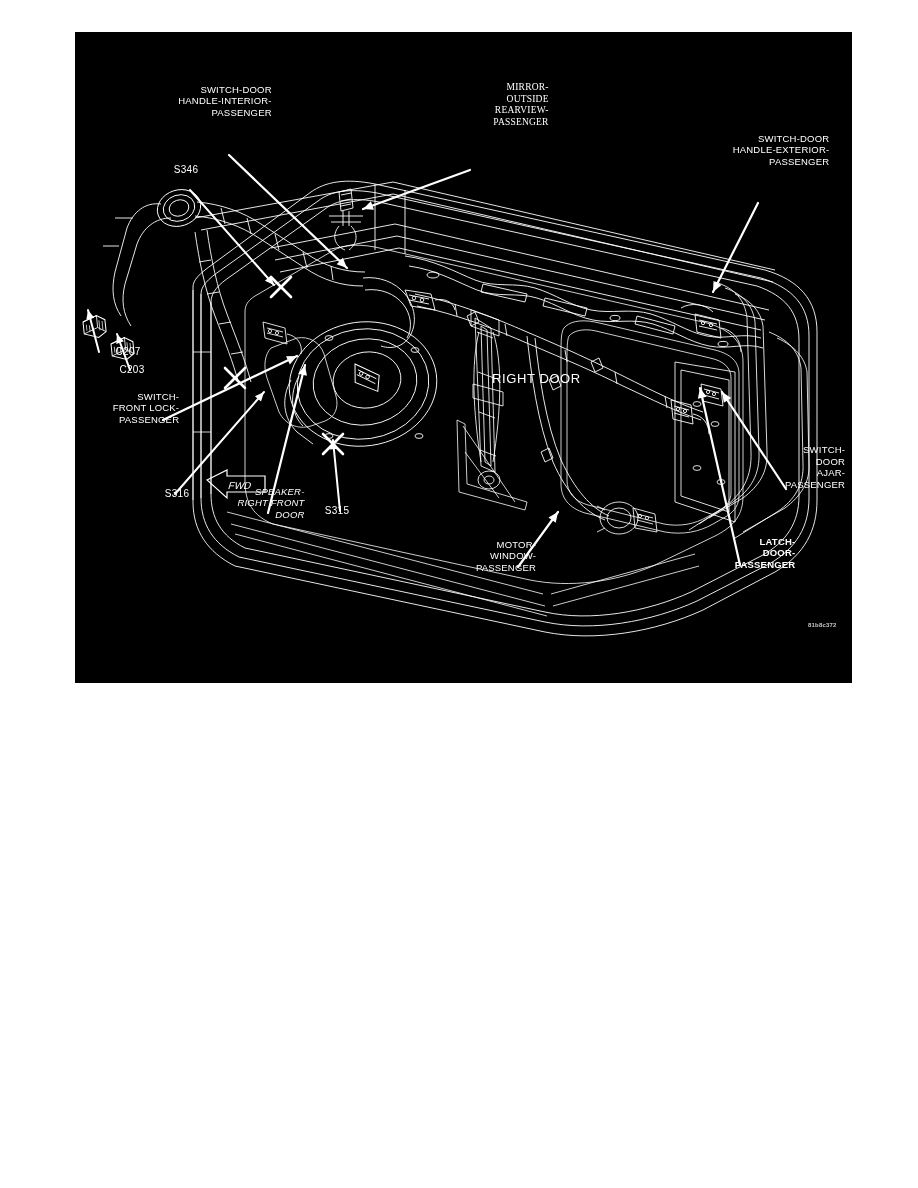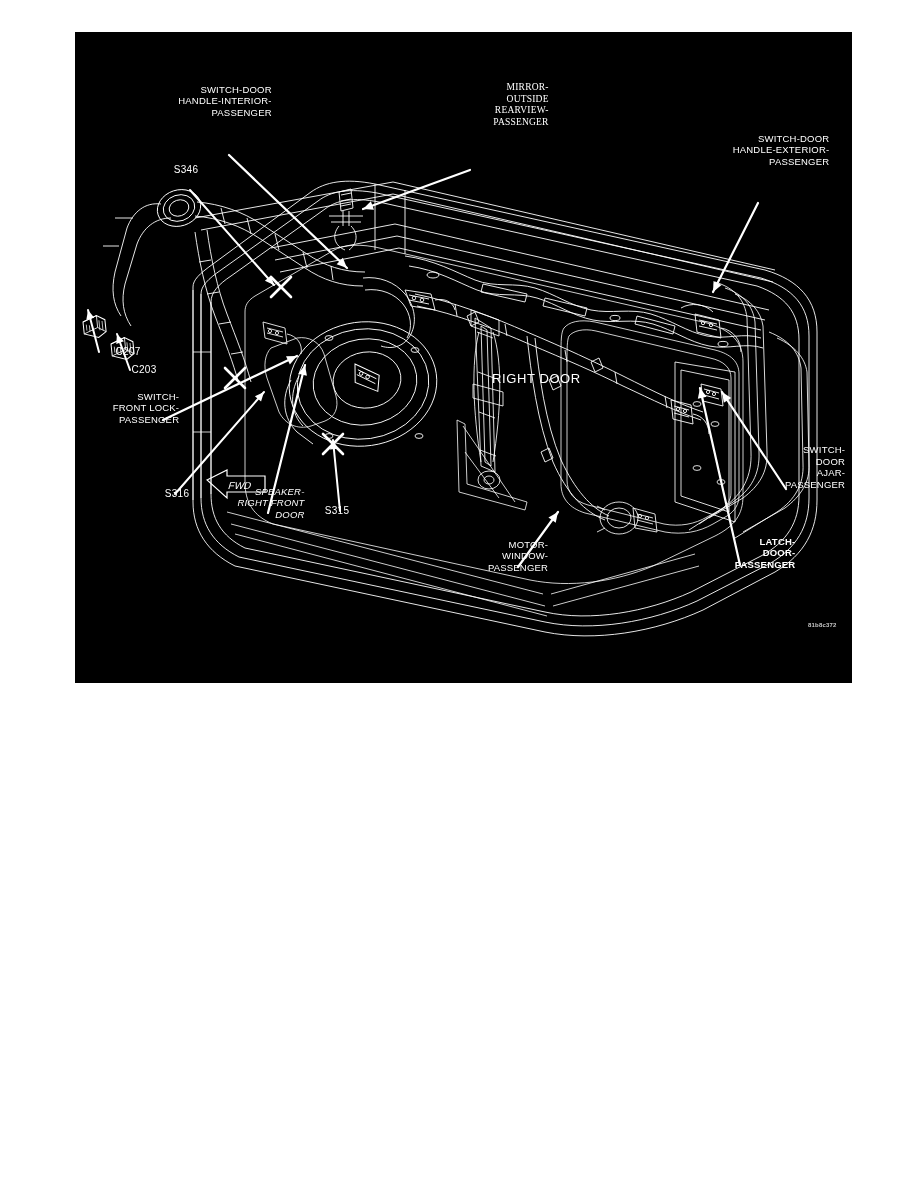--- a/index.html
+++ b/index.html
@@ -369,28 +369,28 @@
           <polygon points="258,408 262.95381501956297,416.68675524876534 254.8379548407887,417.4869104776586"></polygon>
         </g>
     </svg>
 
     <div id="callout-labels">
         <div class="label" style="left: 150px; top: 51.5px; transform: translateX(-50%);"><div>SWITCH-DOOR</div><div>HANDLE-INTERIOR-</div><div>PASSENGER</div></div>
         <div class="label" style="left: 446px; top: 50px; transform: translateX(-50%); font-family: Liberation Serif, serif;"><div>MIRROR-</div><div>OUTSIDE</div><div>REARVIEW-</div><div>PASSENGER</div></div>
         <div class="label" style="left: 706px; top: 100.5px; transform: translateX(-50%);"><div>SWITCH-DOOR</div><div>HANDLE-EXTERIOR-</div><div>PASSENGER</div></div>
         <div class="label" style="left: 71px; top: 358.5px; transform: translateX(-50%);"><div>SWITCH-</div><div>FRONT LOCK-</div><div>PASSENGER</div></div>
         <div class="label" style="left: 196px; top: 453.5px; transform: translateX(-50%); font-style: italic;"><div>SPEAKER-</div><div>RIGHT FRONT</div><div>DOOR</div></div>
-        <div class="label" style="left: 431px; top: 506.5px; transform: translateX(-50%); margin-left: 12px;"><div>MOTOR-</div><div>WINDOW-</div><div>PASSENGER</div></div>
+        <div class="label" style="left: 431px; top: 506.5px; transform: translateX(-50%);"><div>MOTOR-</div><div>WINDOW-</div><div>PASSENGER</div></div>
         <div class="label" style="left: 740px; top: 412px; transform: translateX(-50%);"><div>SWITCH-</div><div>DOOR</div><div class="dim">AJAR-</div><div>PASSENGER</div></div>
         <div class="label" style="left: 690px; top: 503.5px; transform: translateX(-50%); font-weight: bold;"><div>LATCH-</div><div>DOOR-</div><div>PASSENGER</div></div>
       </div>
     <div id="refdes-labels">
         <div class="refdes" style="left: 111px; top: 132px; transform: translateX(-50%);">S346</div>
         <div class="refdes" style="left: 21px; top: 314px; transform: translateX(-50%); margin-left: 32px;">C207</div>
-        <div class="refdes" style="left: 57px; top: 332px; transform: translateX(-50%); margin-left: 12px;">C203</div>
+        <div class="refdes" style="left: 57px; top: 332px; transform: translateX(-50%);">C203</div>
         <div class="refdes" style="left: 94px; top: 456px; transform: translateX(-50%); margin-left: 8px;">S316</div>
         <div class="refdes" style="left: 262px; top: 473px; transform: translateX(-50%);">S315</div>
       </div>
 
     <div class="caption" style="left:417px; top:339px;">RIGHT DOOR</div>
 
     <div class="figcode" style="left:733px; top:590px;">81b8c372</div>
 
   </div>
 </div>

